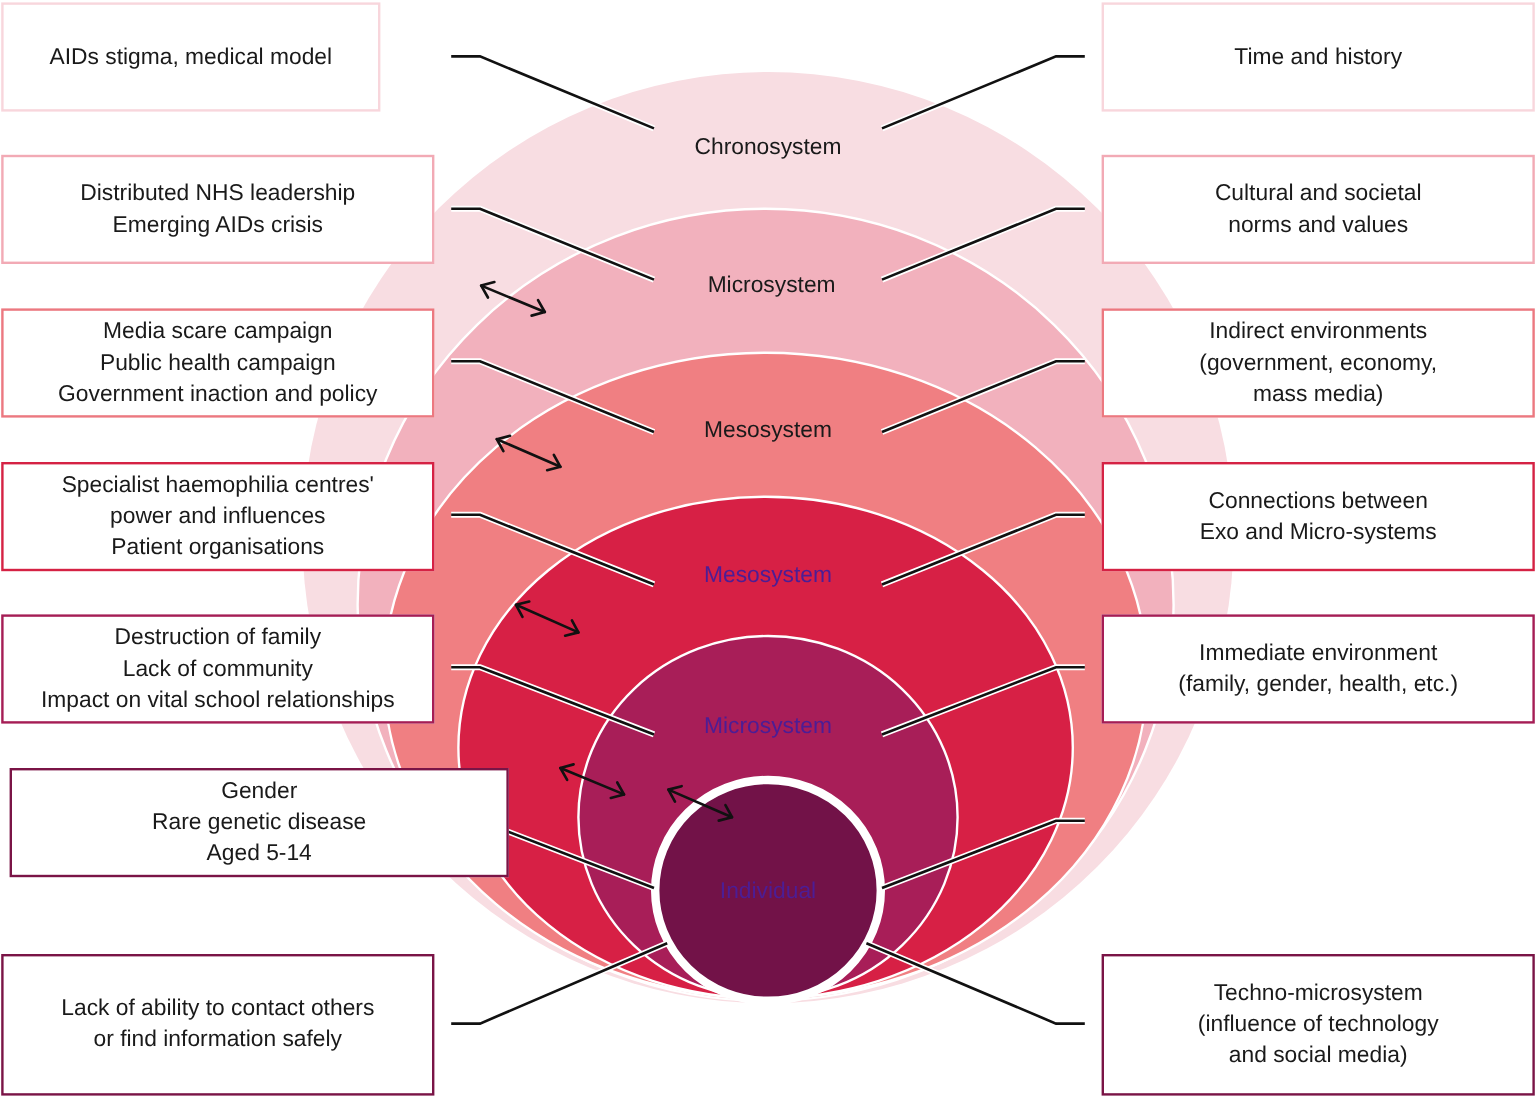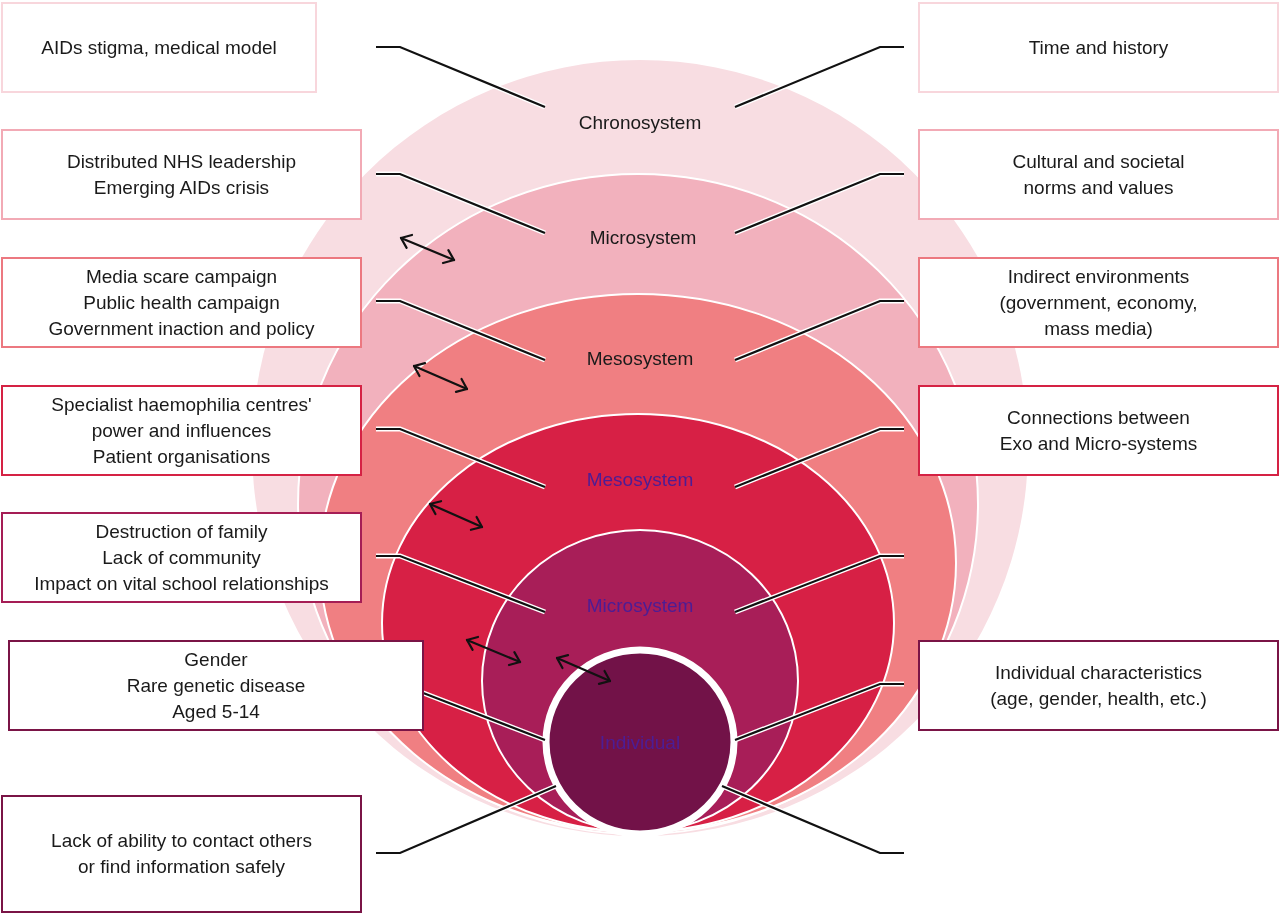--- a/index.html
+++ b/index.html
@@ -129,17 +129,22 @@
 mass media)</span>
     </div>
   <div class="box" style="left: 918px; top: 129px; width: 361px; height: 91px; border-color: rgb(242, 170, 181);">
       <span class="txt">Cultural and societal
 norms and values</span>
     </div>
   <div class="box" style="left: 918px; top: 385px; width: 361px; height: 91px; border-color: rgb(213, 34, 68); text-align: center;">
       <span class="txt">Connections between
 Exo and Micro-systems</span>
     </div>
-  <div class="box" style="left: 918px; top: 640px; width: 361px; height: 91px; border-color: rgb(122, 20, 70);">
-      <span class="txt">Individual characteristics
-(age, gender, health, etc.)</span>
+  <div class="box" style="left: 918px; top: 512px; width: 361px; height: 91px; border-color: rgb(165, 29, 85);">
+      <span class="txt">Immediate environment
+(family, gender, health, etc.)</span>
+    </div>
+  <div class="box" style="left: 918px; top: 795px; width: 361px; height: 118px; border-color: rgb(122, 20, 70);">
+      <span class="txt">Techno-microsystem
+(influence of technology
+and social media)</span>
     </div>
 </div>
 
 </body></html>

